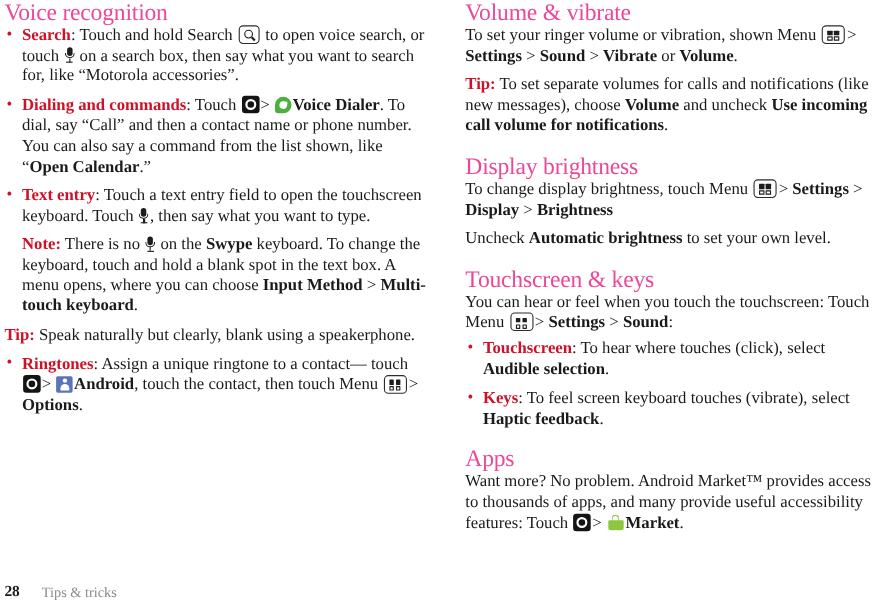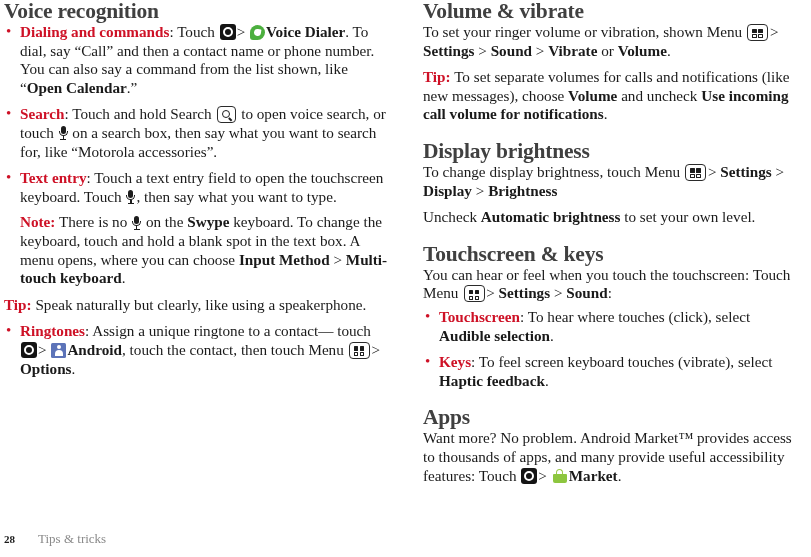--- a/index.html
+++ b/index.html
@@ -38,23 +38,23 @@
     padding-left: 4px;
     padding-right: 14px;
   }
   .column.right {
     width: 406px;
     padding-left: 18px;
     padding-right: 12px;
   }
 
   h1.section-title {
-    color: #404040;
+    color: #ec4899;
     font-family: "Liberation Serif", "DejaVu Serif", serif;
-    font-weight: bold;
+    font-weight: normal;
     font-size: 21.5px;
     line-height: 22px;
     margin: 0 0 1px 0;
     letter-spacing: -0.2px;
   }
   h1.section-title.spaced {
     margin-top: 22px;
   }
   h1.section-title.spaced-sm {
     margin-top: 16px;
@@ -285,54 +285,54 @@
     width: 811px;
     height: 20px;
     font-size: 13.5px;
     line-height: 20px;
   }
   .footer .pageno {
     position: absolute;
     left: 4px;
     font-weight: bold;
     color: #1a1a1a;
-    font-size: 11px;
+    font-size: 14px;
   }
   .footer .chapter {
     position: absolute;
     left: 38px;
     color: #8a8a8a;
     font-size: 13px;
   }
 </style>
 </head>
 <body>
 
 <div class="page">
 
   <div class="columns">
 
     <div class="column left">
 
       <h1 class="section-title">Voice recognition</h1>
 
       <ul class="bullets">
-
-        <li>
-          <span class="red">Dialing and commands</span><span>: Touch</span>
-          <span class="icn icn-launcher"></span><span class="gt">&gt;</span>
-          <span class="icn icn-voicedialer"></span><span class="bold">Voice Dialer</span><span>. To dial, say “Call” and then a contact name or phone number. You can also say a command from the list shown, like “</span><span class="bold">Open Calendar</span><span>.”</span>
-        </li>
 
         <li>
           <span class="red">Search</span><span>: Touch and hold Search</span>
           <span class="key key-search"><span class="mag"></span></span>
           <span>to open voice search, or touch</span>
           <span class="icn icn-mic"><span class="cap"></span><span class="arc"></span><span class="stem"></span><span class="base"></span></span>
           <span>on a search box, then say what you want to search for, like “Motorola accessories”.</span>
+        </li>
+
+        <li>
+          <span class="red">Dialing and commands</span><span>: Touch</span>
+          <span class="icn icn-launcher"></span><span class="gt">&gt;</span>
+          <span class="icn icn-voicedialer"></span><span class="bold">Voice Dialer</span><span>. To dial, say “Call” and then a contact name or phone number. You can also say a command from the list shown, like “</span><span class="bold">Open Calendar</span><span>.”</span>
         </li>
 
         <li>
           <span class="red">Text entry</span><span>: Touch a text entry field to open the touchscreen keyboard. Touch</span>
           <span class="icn icn-mic"><span class="cap"></span><span class="arc"></span><span class="stem"></span><span class="base"></span></span><span>, then say what you want to type.</span>
 
           <span class="sub-para">
             <span class="red">Note:</span>
             <span>There is no</span>
             <span class="icn icn-mic"><span class="cap"></span><span class="arc"></span><span class="stem"></span><span class="base"></span></span>
@@ -342,21 +342,21 @@
             <span class="bold">Input Method</span>
             <span class="gt">&gt;</span>
             <span class="bold">Multi-touch keyboard</span><span>.</span>
           </span>
         </li>
 
       </ul>
 
       <p class="body">
         <span class="red">Tip:</span>
-        <span>Speak naturally but clearly, like using a speakerphone.</span>
+        <span>Speak naturally but clearly, blank using a speakerphone.</span>
       </p>
 
 
 
       <ul class="bullets">
         <li>
           <span class="red">Ringtones</span><span>: Assign a unique ringtone to a contact— touch</span>
           <span class="icn icn-launcher"></span><span class="gt">&gt;</span>
           <span class="icn icn-contacts"></span><span class="bold">Android</span><span>, touch the contact, then touch Menu</span>
           <span class="key key-menu"><span class="grid">

